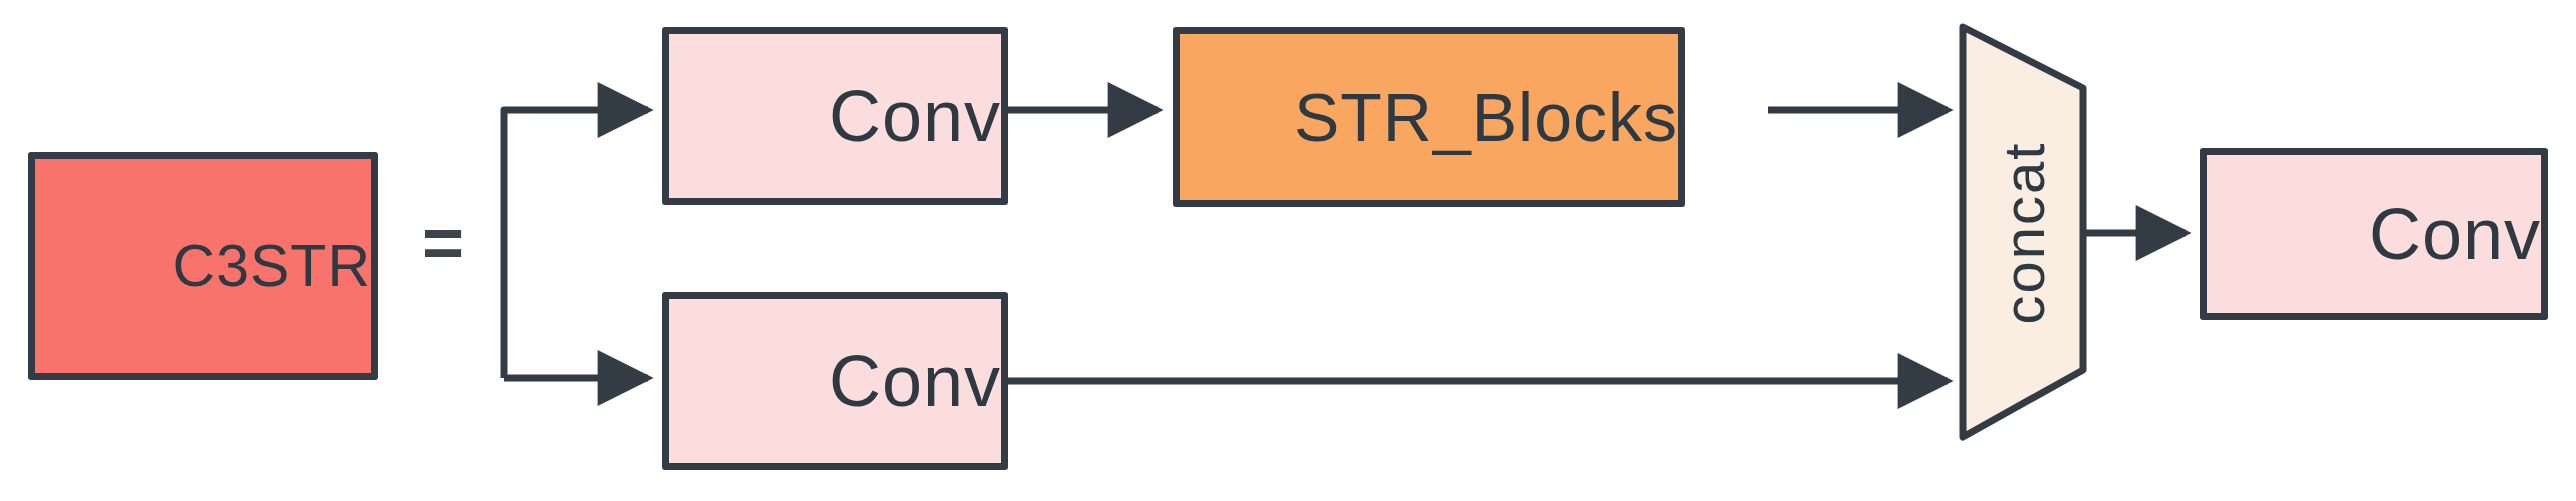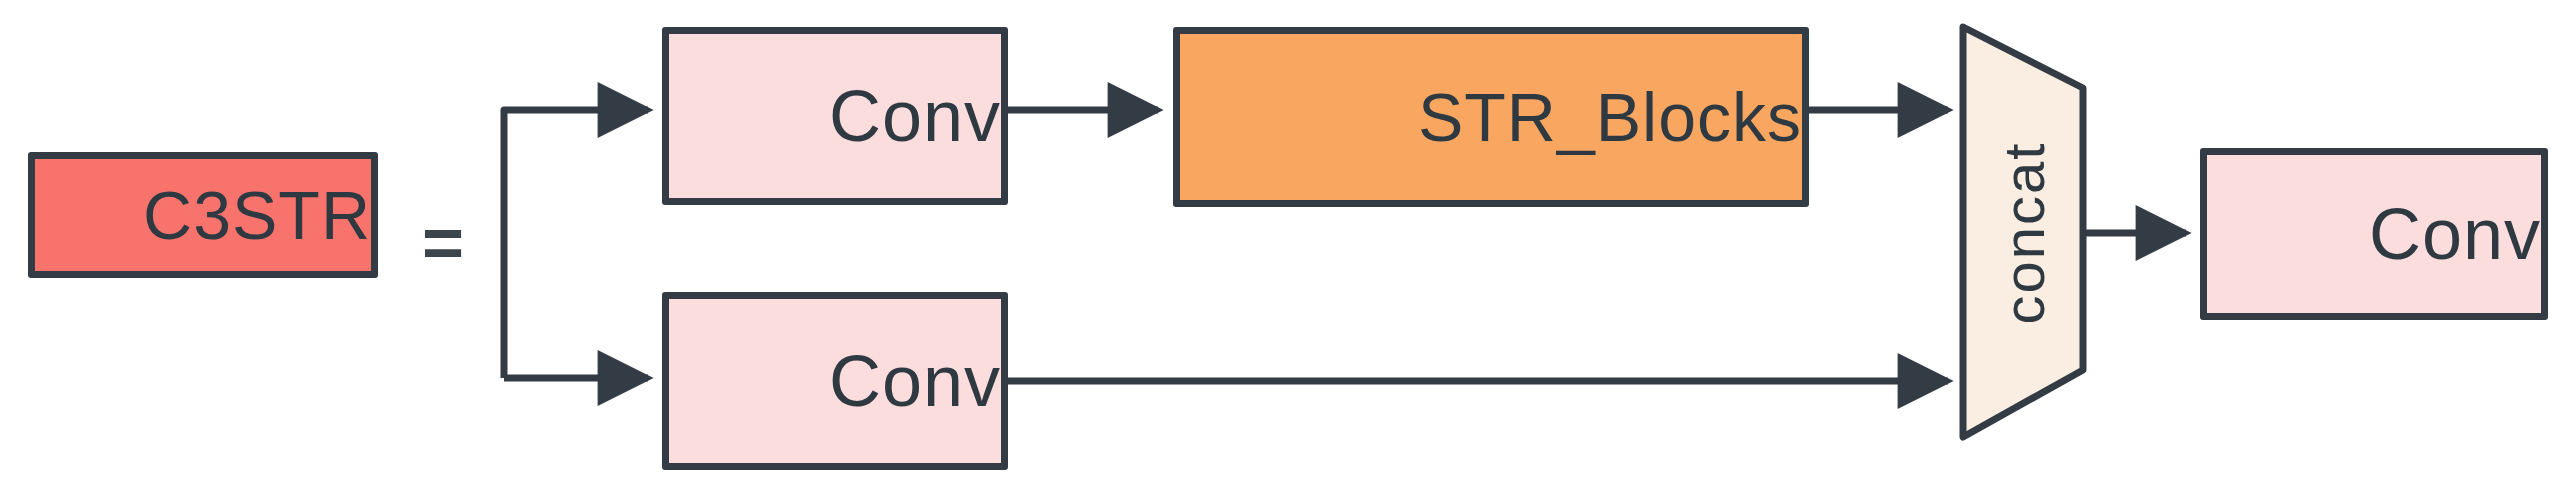--- a/index.html
+++ b/index.html
@@ -27,23 +27,23 @@
     border:7px solid var(--stroke);
     border-radius:3px;
     display:flex;
     align-items:center;
     justify-content:flex-end;
     font-size:72px;
     color:var(--text);
     letter-spacing:1px;
     white-space:nowrap;
   }
-  .node-c3str{left:28px;top:152px;width:350px;height:126px;background:var(--lhs-fill);font-size:68px;}
+  .node-c3str{left:28px;top:152px;width:350px;height:228px;background:var(--lhs-fill);font-size:59px;}
   .node-conv-top{left:662px;top:27px;width:346px;height:178px;background:var(--conv-fill);}
-  .node-str-blocks{left:1173px;top:27px;width:636px;height:180px;background:var(--str-blocks-fill);font-size:68px;}
+  .node-str-blocks{left:1173px;top:27px;width:512px;height:180px;background:var(--str-blocks-fill);font-size:68px;}
   .node-conv-bottom{left:662px;top:292px;width:346px;height:178px;background:var(--conv-fill);}
   .node-conv-out{left:2200px;top:148px;width:348px;height:172px;background:var(--conv-fill);}
   .equals{
     position:absolute;
     left:398px;top:198px;width:90px;height:88px;
     display:flex;align-items:center;justify-content:center;
     font-size:72px;font-weight:bold;color:#3d454c;
   }
   .wires{position:absolute;left:0;top:0;width:2576px;height:501px;}
   .wire{fill:none;stroke:var(--stroke);stroke-width:7;stroke-linejoin:round;}

